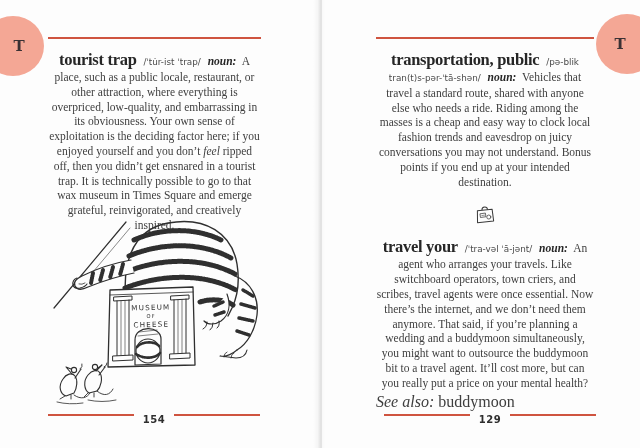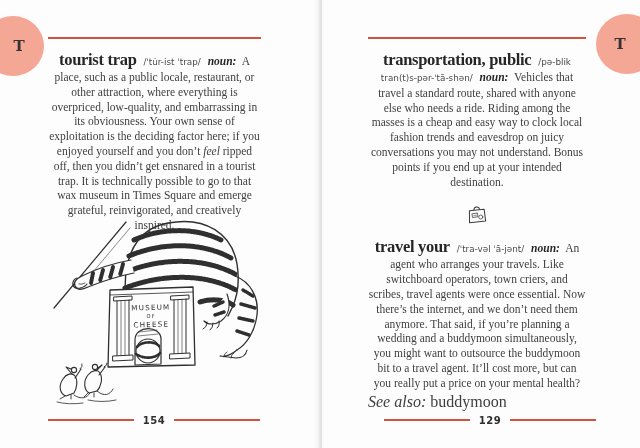--- a/index.html
+++ b/index.html
@@ -31,21 +31,21 @@
     background:var(--tab,#f4a795);
     display:flex; align-items:center; justify-content:center;
     font-family:"DejaVu Serif", serif; font-weight:bold; font-size:15px; color:#3a3134;
     z-index:5;
   }
   .tab-left  { left:-18px; top:16px; padding-left:12px; }
   .tab-right { right:-18px; top:14px; padding-right:14px; }
 
   .content { position:absolute; top:37px; }
   .page-left  .content { left:48px; width:213px; }
-  .page-right .content { left:48px; width:218px; }
+  .page-right .content { left:56px; width:218px; }
 
   .rule { height:2px; background:var(--accent,#cf5440); margin-bottom:11px; }
 
   .entry { font-size:11.5px; line-height:14.8px; color:var(--ink,#3e3e3e); text-align:center; }
   .headword {
     font-family:"Liberation Serif", serif; font-weight:bold; font-size:16.5px;
     line-height:20px; letter-spacing:-0.3px; color:var(--head,#262626); margin-right:4px;
   }
   .pron { font-family:"DejaVu Sans", sans-serif; font-size:8.8px; color:#4a4a4a; margin-right:4px; }
   .pos  { font-style:italic; font-weight:bold; margin-right:3px; color:var(--head,#262626); }
@@ -53,21 +53,21 @@
 
   .see-also { margin-top:4px; font-size:16px; line-height:13px; color:var(--ink,#3e3e3e); }
   .see-also .label { font-style:italic; }
 
   .icon-row { display:flex; justify-content:center; margin:12px 0 10px; }
 
   .illustration { position:absolute; left:30px; top:218px; width:250px; height:200px; }
 
   .pagenum-row {
     position:absolute; top:414px; height:12px;
-    display:flex; align-items:center; gap:9px;
+    display:flex; gap:9px;
   }
   .page-left  .pagenum-row { left:48px; width:212px; }
   .page-right .pagenum-row { left:64px; width:212px; }
   .num-rule { flex:1; height:1.5px; background:var(--accent,#cf5440); }
   .pagenum {
     font-family:"DejaVu Sans", sans-serif; font-weight:bold; font-size:10px;
     letter-spacing:0.6px; color:#2e2e2e;
   }
 </style>
 </head>

